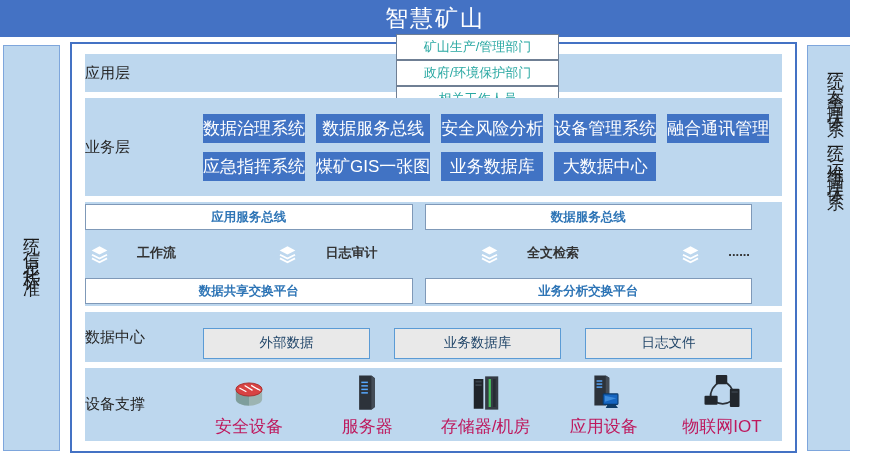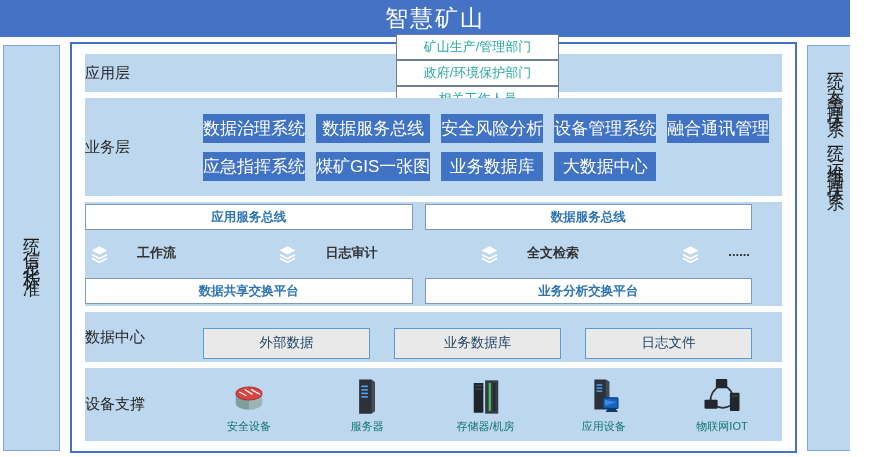--- a/index.html
+++ b/index.html
@@ -64,21 +64,21 @@
   .dc-box { width:167px; height:31px; background:#E9E9E9; border:1px solid #5B9BD5;
     color:#1F4468; font-size:13.5px; display:flex; align-items:center;
     justify-content:center; }
 
   
   .band.eq { height:73px; }
   .eq-row { display:flex; justify-content:space-between; align-items:center;
     margin-right:14px; }
   .eq-item { display:flex; flex-direction:column; align-items:center; width:92px; }
   .eq-item svg { width:44px; height:42px; display:block; }
-  .eq-item .lbl { font-size:11px; color:#0f766e; margin-top:1px; white-space:nowrap; }
+  .eq-item .lbl { font-size:17px; color:#be185d; margin-top:1px; white-space:nowrap; }
 </style>
 </head>
 <body>
 
 <div class="stage">
 
   <div class="banner">
     <span>智慧矿山</span>
   </div>
 

